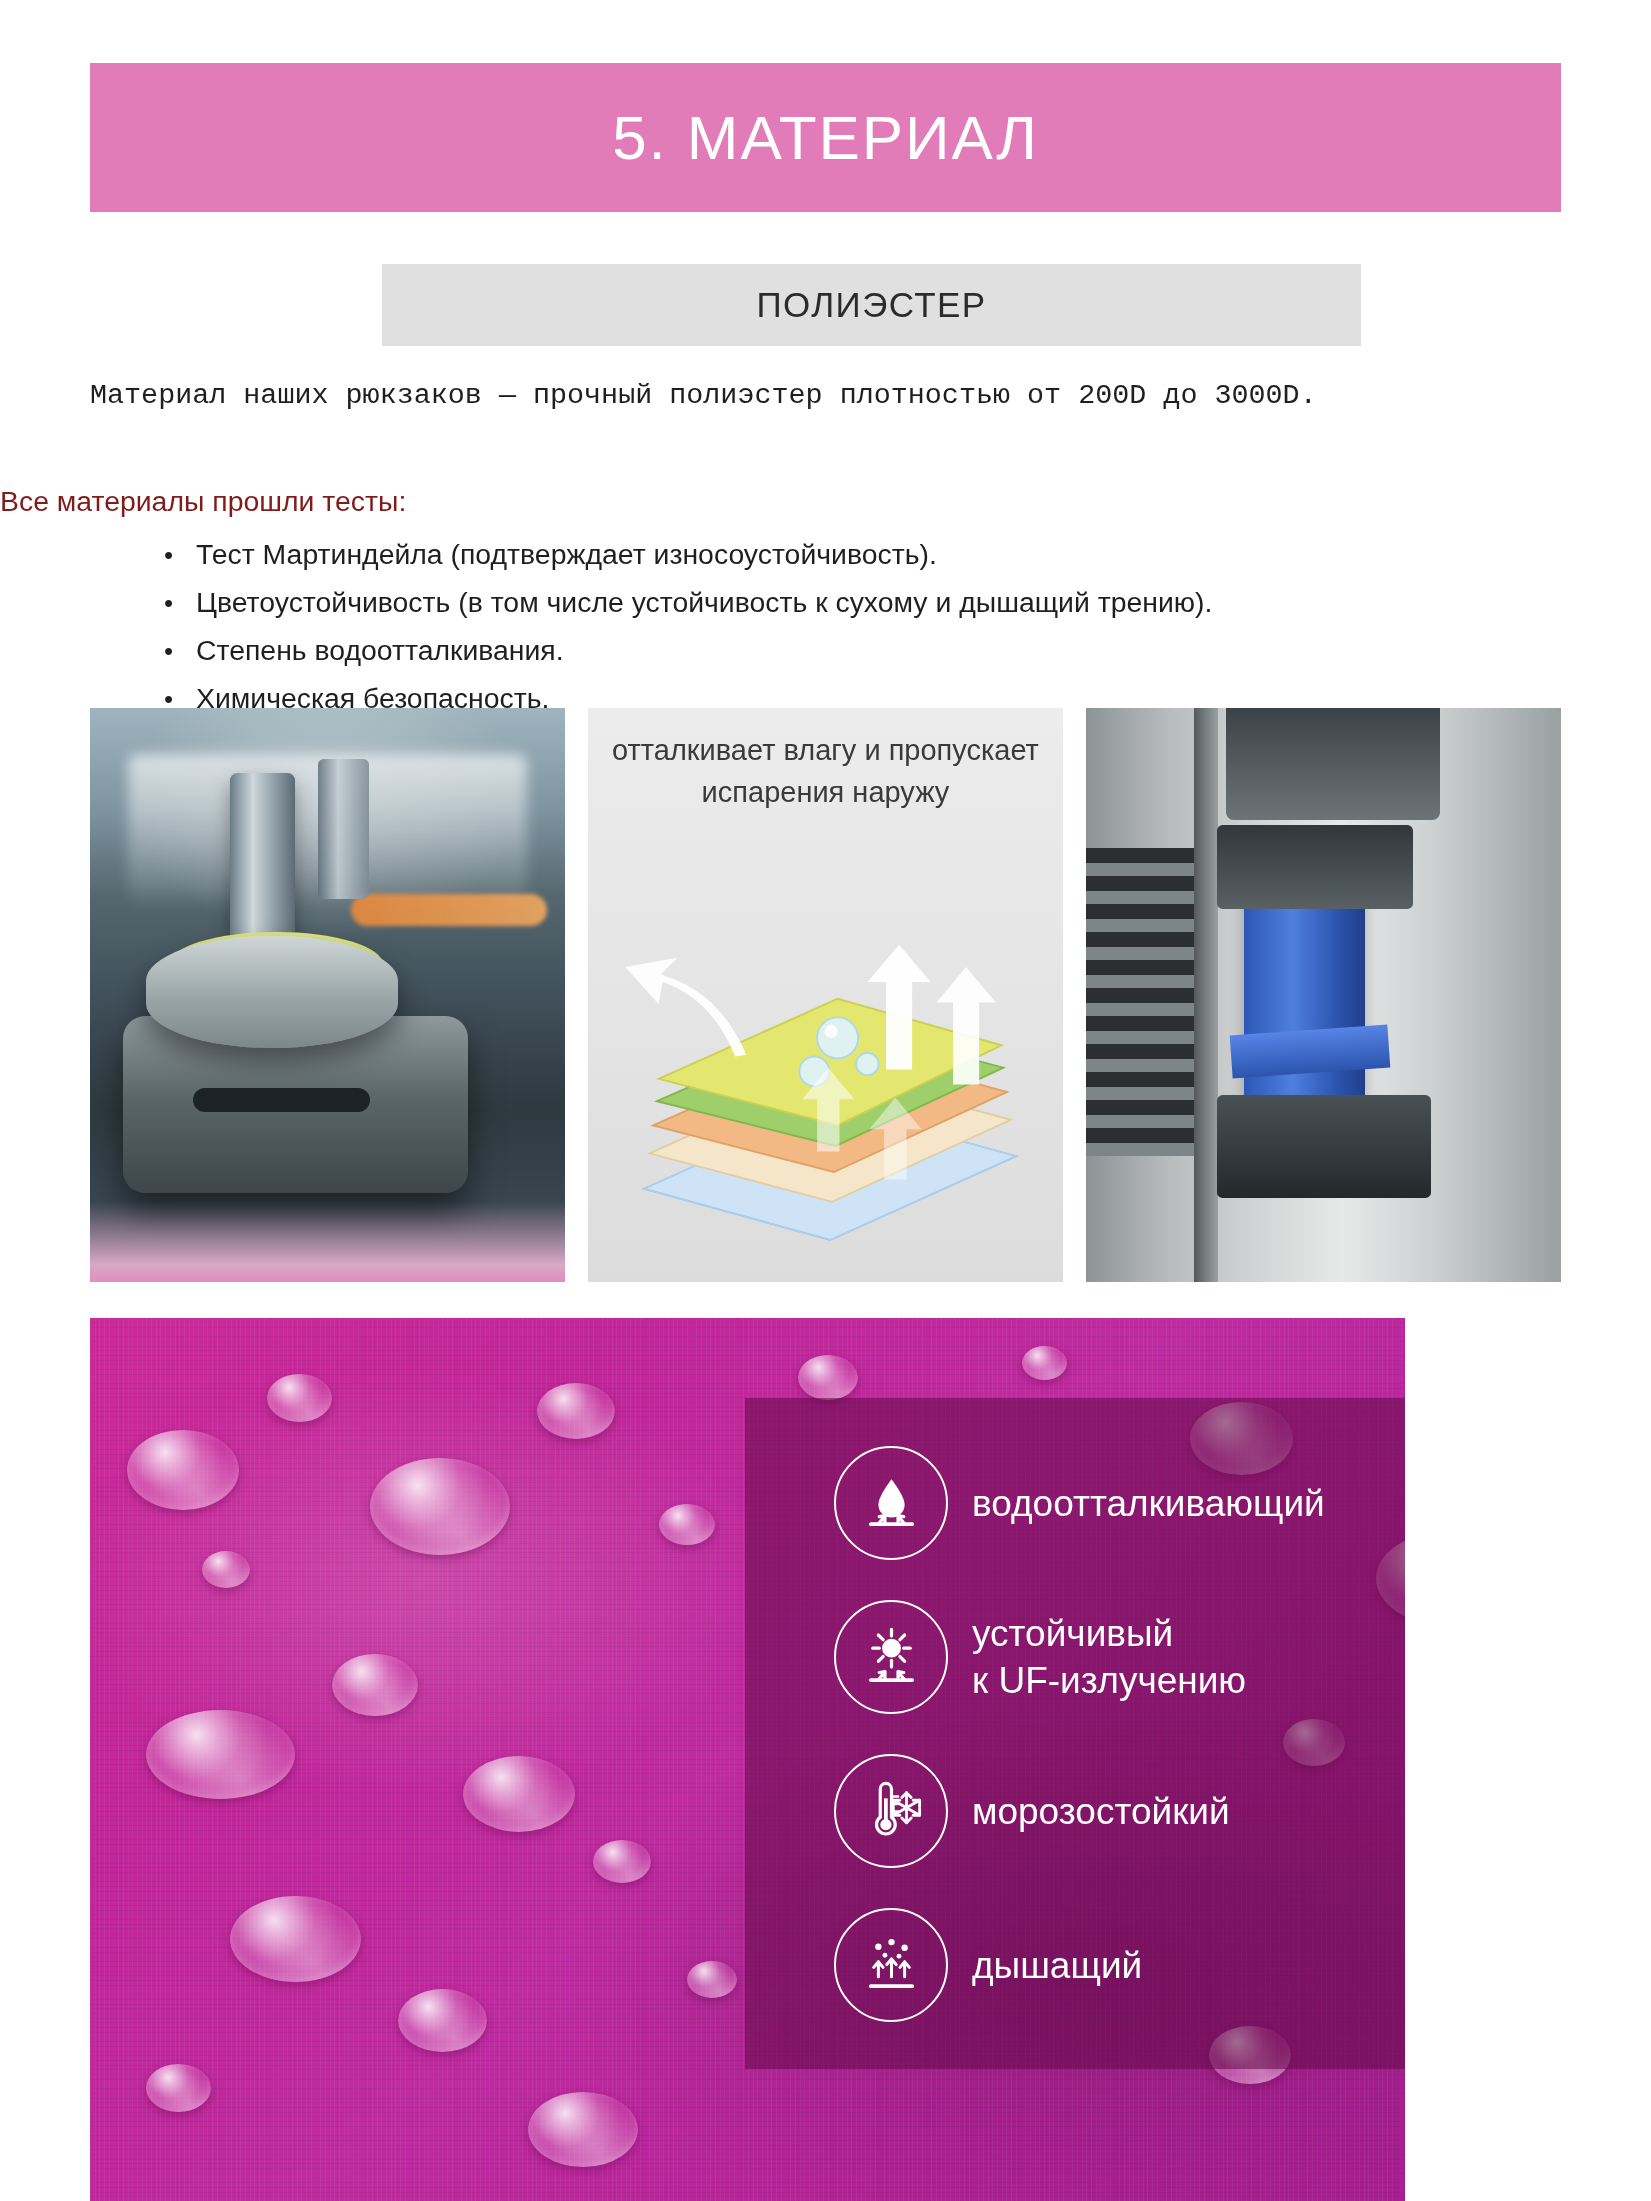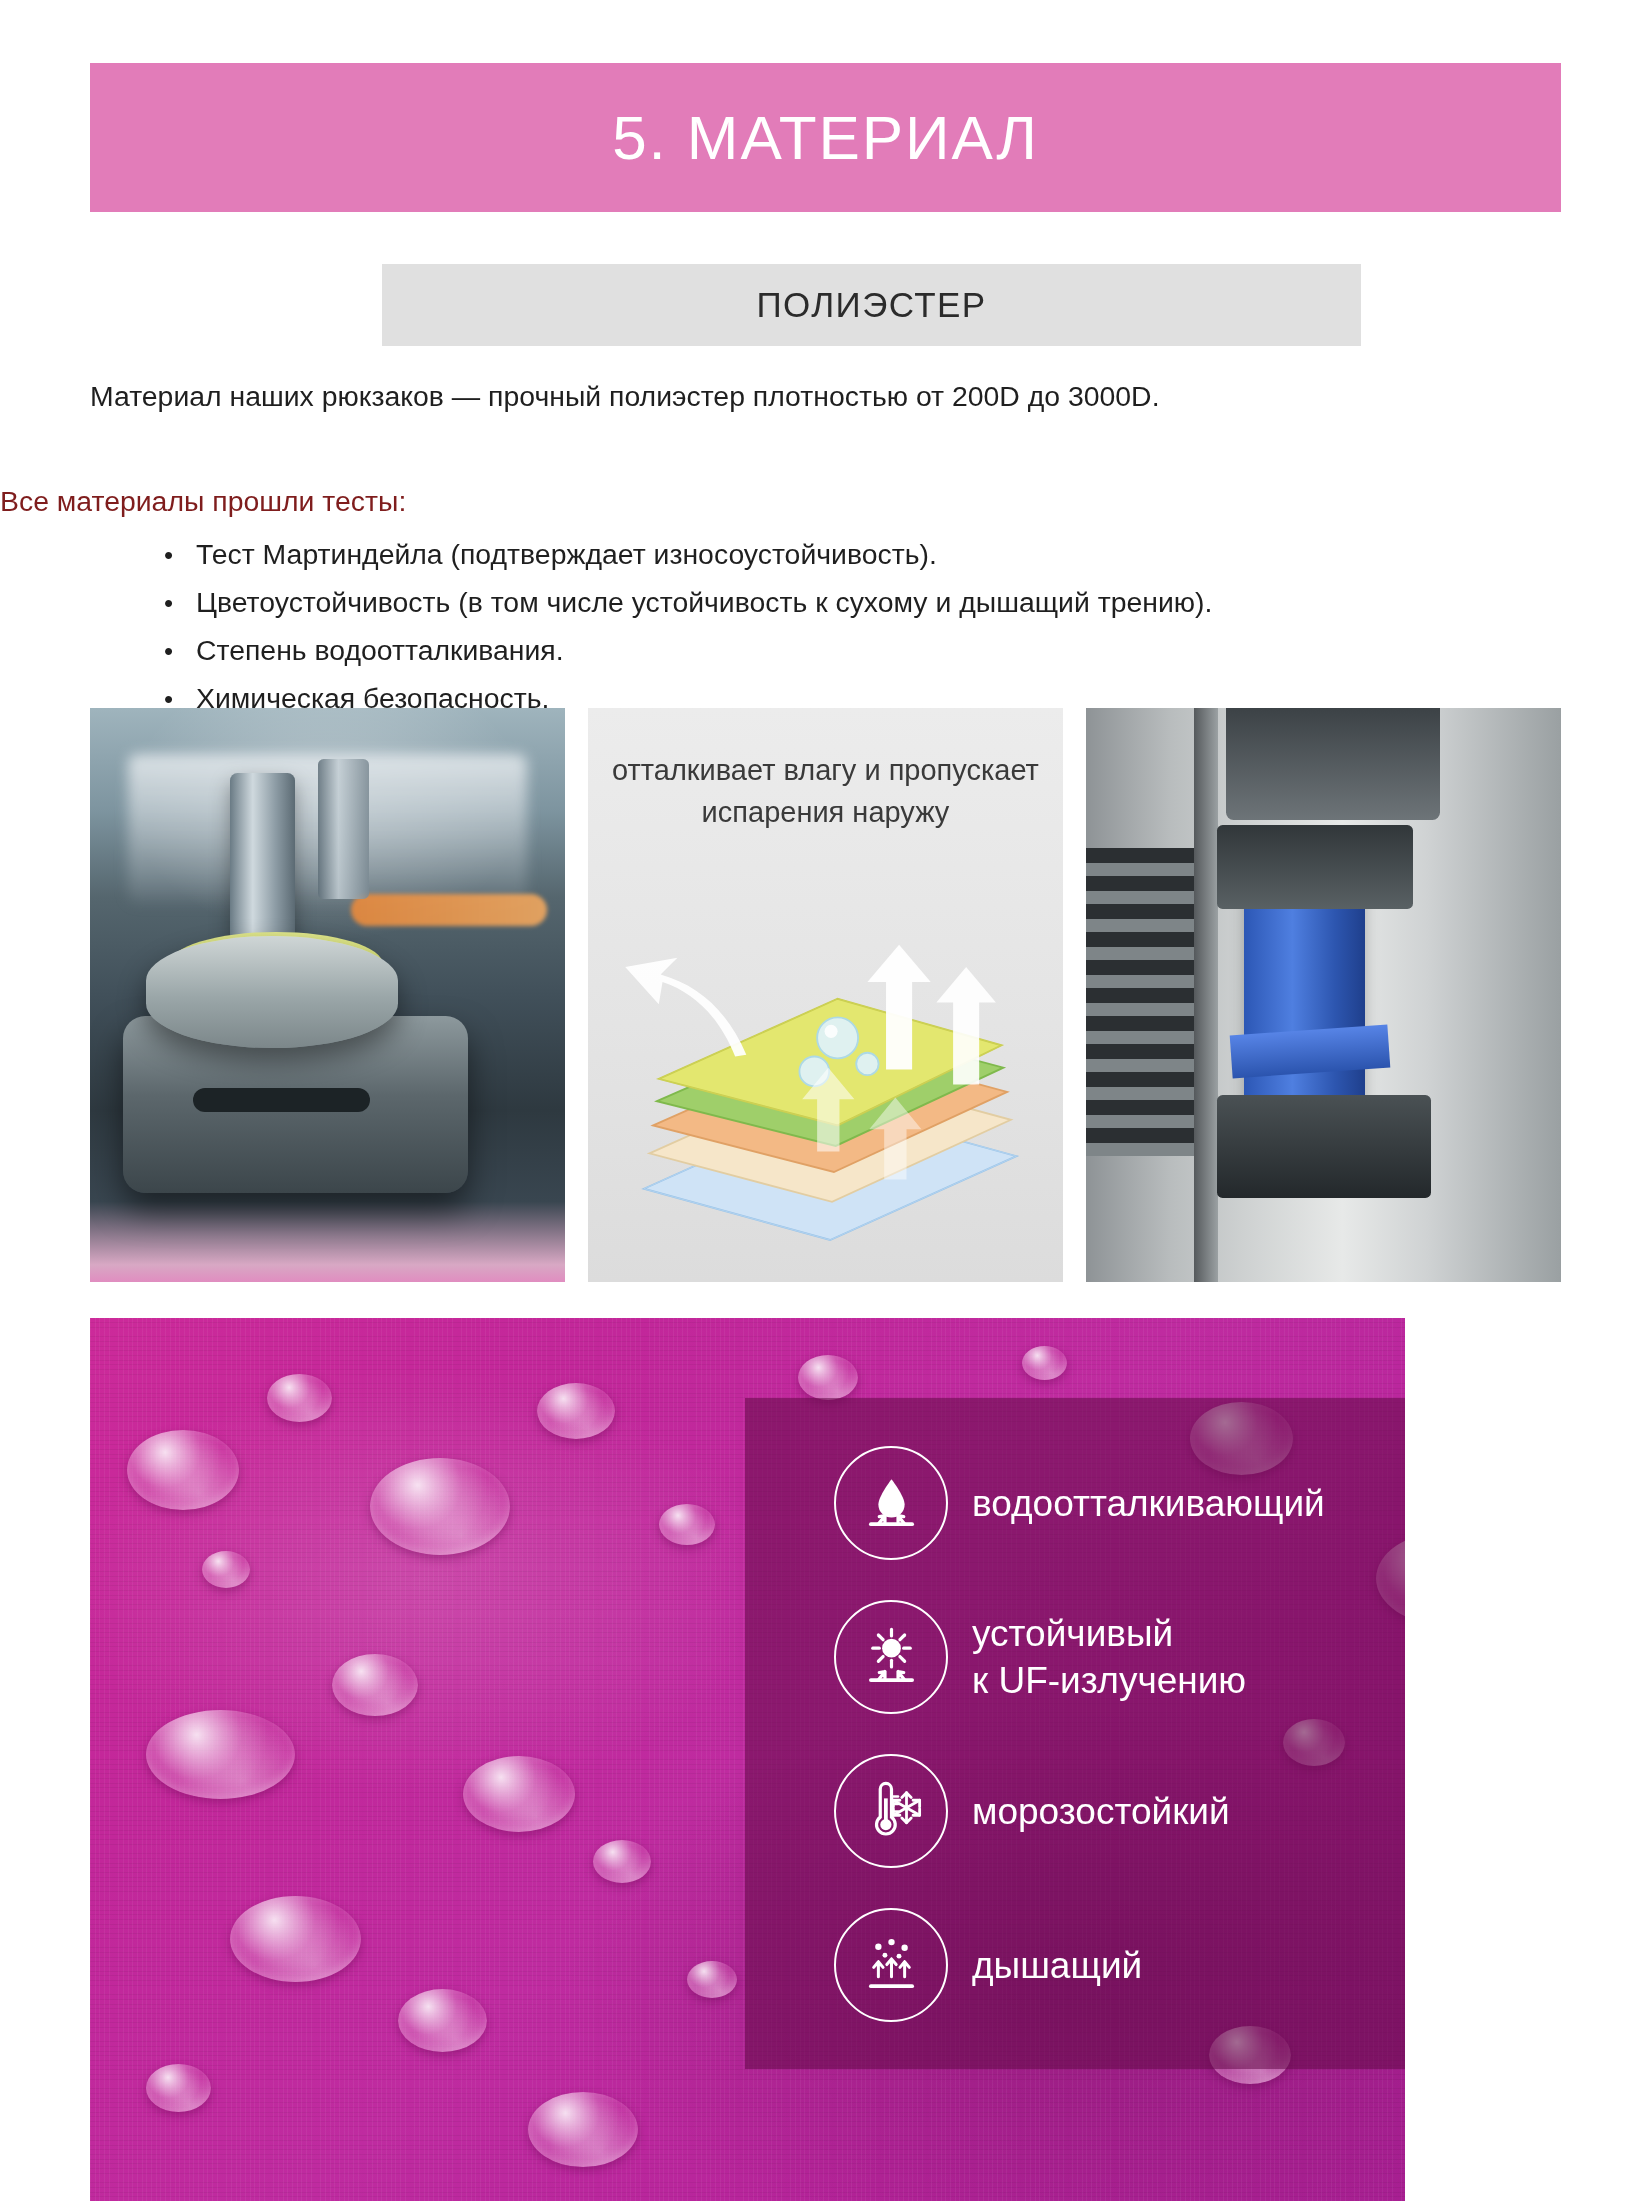--- a/index.html
+++ b/index.html
@@ -57,21 +57,21 @@
   
   .intro {
     position: absolute;
     left: 90px;
     top: 373px;
     width: 1492px;
     font-size: 28.4px;
     line-height: 46px;
     color: #1f1f1f;
   }
-  .intro p { margin: 0; }
+  .intro p { margin: 0; font-family: Liberation Mono, monospace; }
 
   
   .tests-heading {
     position: absolute;
     left: 0;
     top: 485px;
     width: 1652px;
     text-align: left;
     font-size: 28.4px;
     color: #7f1d1d;
@@ -209,21 +209,20 @@
   }
   .ph2 .cap {
     position: absolute;
     top: 20.5px;
     left: 0;
     width: 100%;
     text-align: center;
     font-size: 29px;
     line-height: 42px;
     color: #3a3a3a;
-    margin-top: 20px;
   }
 
   
   .ph3 {
     background: linear-gradient(90deg,#8e9396 0%, #b9bdbe 18%, #cfd2d2 34%, #e7e9e8 54%, #cfd2d3 72%, #9aa0a2 100%);
     position: relative;
   }
   .ph3 .grip-top {
     position: absolute;
     left: 140px;

